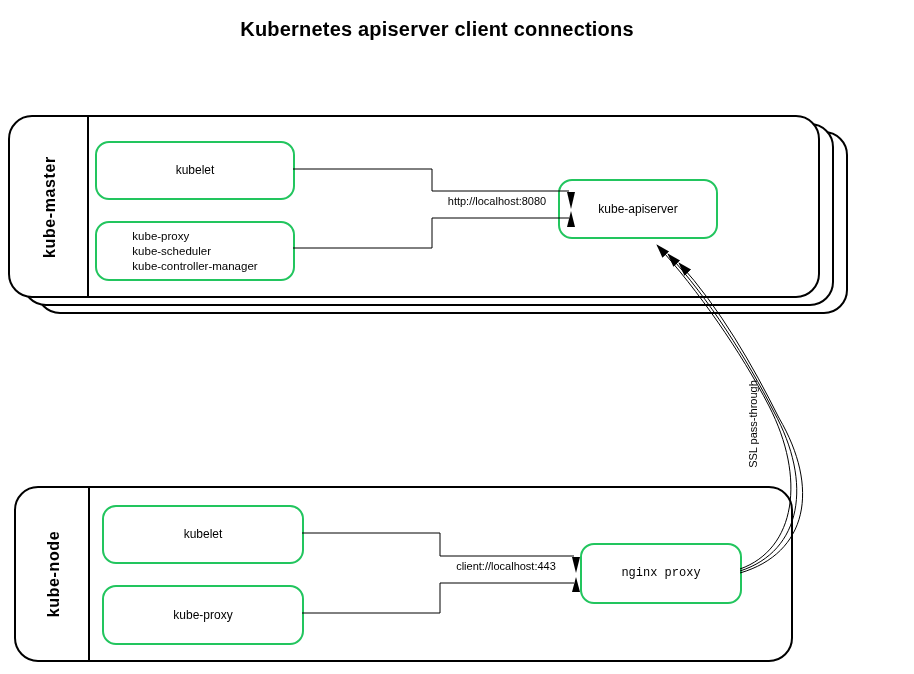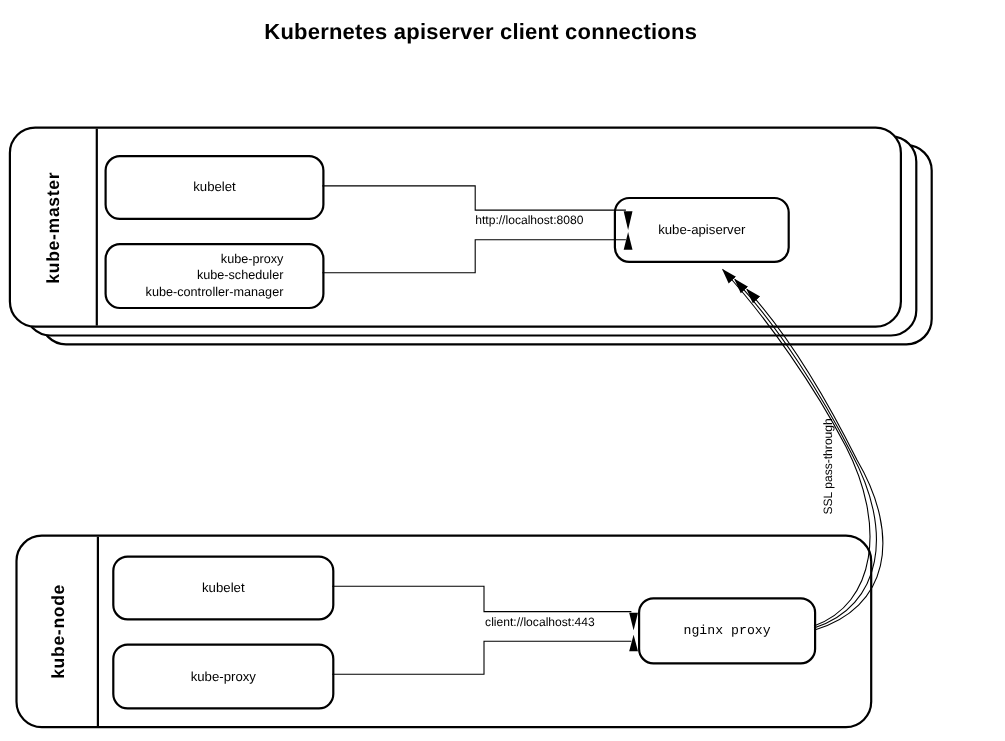--- a/index.html
+++ b/index.html
@@ -55,27 +55,27 @@
     font-size: 16px;
     font-weight: bold;
     letter-spacing: 0.6px;
     white-space: nowrap;
   }
   .master .vlabel { left: 40px; }
   .nodebox .vlabel { left: 38px; }
   .dnode {
     position: absolute;
     background: #ffffff;
-    border: 2px solid #000000;
+    border: 2px solid #22c55e;
     border-radius: 14px;
     box-sizing: border-box;
     display: flex;
     align-items: center;
     justify-content: center;
-    text-align: right;
+    text-align: left;
     font-size: 12px;
     line-height: 15px;
     z-index: 4;
   }
   .group-lines { font-size: 11.5px; line-height: 15px; }
   
   .m-kubelet   { left: 85px;  top: 24px;  width: 200px; height: 59px; }
   .m-group     { left: 85px;  top: 104px; width: 200px; height: 60px; }
   .m-apiserver { left: 548px; top: 62px;  width: 160px; height: 60px; }
   
@@ -85,20 +85,21 @@
   #edge-layer {
     position: absolute;
     left: 0;
     top: 0;
     z-index: 10;
     pointer-events: none;
   }
   .edge-label {
     position: absolute;
     width: 130px;
+    text-align: center;
     font-size: 11px;
     z-index: 11;
     white-space: nowrap;
   }
   .edge-label-http  { left: 432px; top: 195px; }
   .edge-label-https { left: 441px; top: 560px; }
   .ssl-label {
     position: absolute;
     left: 753px;
     top: 424px;

